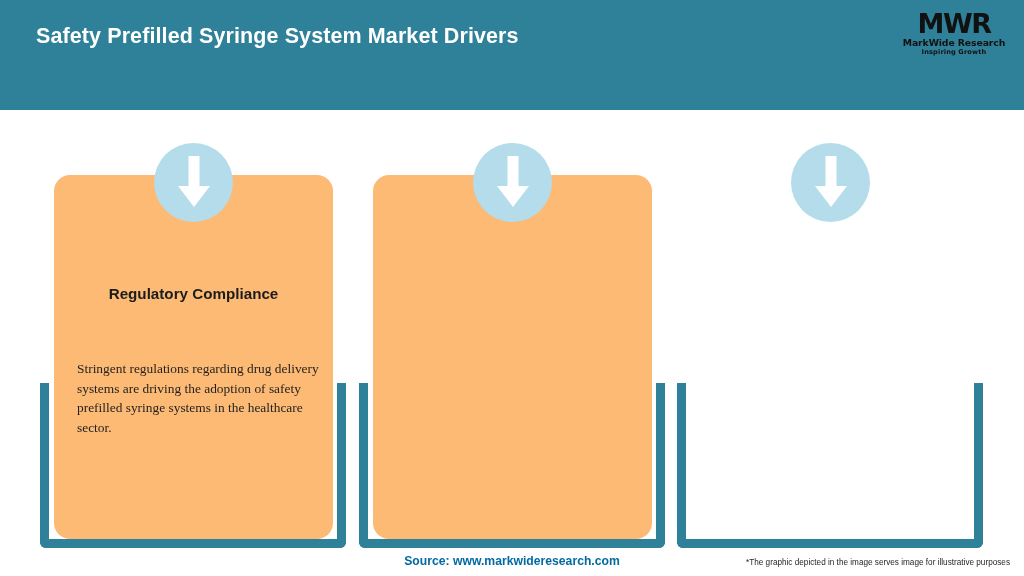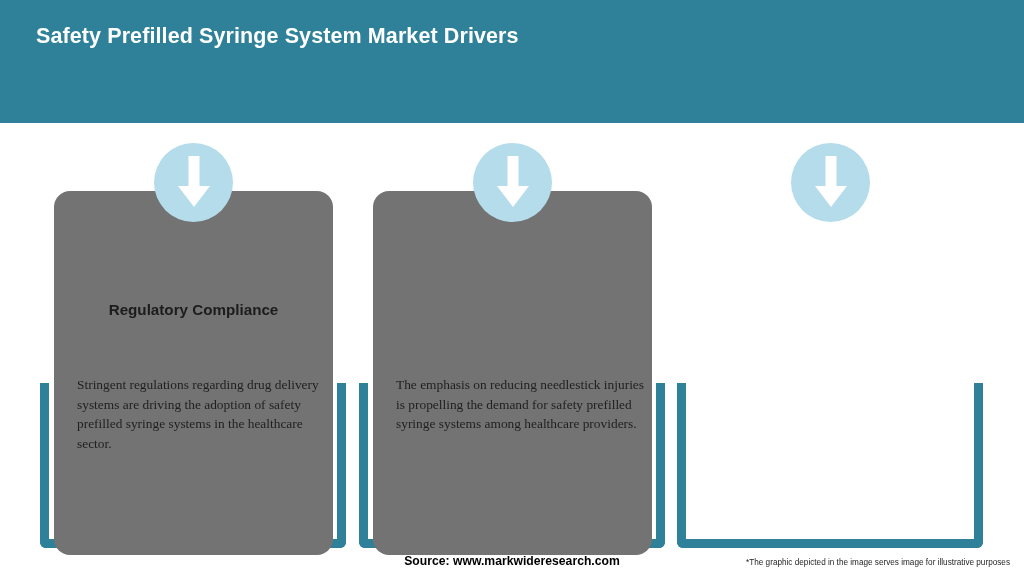--- a/index.html
+++ b/index.html
@@ -14,21 +14,21 @@
     overflow: hidden;
     position: relative;
   }
 
   
   .header {
     position: absolute;
     left: 0;
     top: 0;
     width: 1024px;
-    height: 123px;
+    height: 110px;
     background: #2e8199;
     box-sizing: border-box;
     padding-left: 17px;
   }
   .header-title {
     position: absolute;
     left: 36px;
     top: 24px;
     font-size: 21.5px;
     font-weight: bold;
@@ -100,24 +100,24 @@
     border-right: 9px solid #2e8199;
     border-bottom: 9px solid #2e8199;
     border-bottom-left-radius: 6px;
     border-bottom-right-radius: 6px;
     box-sizing: border-box;
   }
 
   .panel {
     position: absolute;
     left: 14px;
-    top: 48px;
+    top: 32px;
     width: 279px;
     height: 364px;
-    background: #737373;
+    background: #fdba74;
     border-radius: 16px;
     box-sizing: border-box;
   }
 
   .circle {
     position: absolute;
     left: 50%;
     top: 0px;
     margin-left: -39px;
     width: 79px;
@@ -158,58 +158,62 @@
 
   
   .source {
     position: absolute;
     left: 0;
     top: 554px;
     width: 1024px;
     text-align: center;
     font-size: 12.2px;
     font-weight: bold;
-    color: #000000;
+    color: #0369a1;
   }
   .disclaimer {
     position: absolute;
     right: 14px;
     top: 558px;
     font-size: 8.2px;
     color: #262626;
     white-space: nowrap;
   }
 </style>
 </head>
 <body>
 
 <div class="header">
   <div class="header-title">Safety Prefilled Syringe System Market Drivers</div>
 
+  <div class="logo">
+    <div class="logo-mark">MWR</div>
+    <div class="logo-name">MarkWide Research</div>
+    <div class="logo-tag">Inspiring Growth</div>
+  </div>
 </div>
 
 <div class="cards">
 
   <div class="card-wrap c0">
     <div class="frame"></div>
     <div class="panel">
       <div class="card-title">Regulatory Compliance</div>
       <div class="card-body">Stringent regulations regarding drug delivery systems are driving the adoption of safety prefilled syringe systems in the healthcare sector.</div>
     </div>
     <div class="circle">
       <svg class="arrow-svg" viewBox="0 0 36 53">
         <polygon points="12.5,0 23.5,0 23.5,30 34,30 18,51 2,30 12.5,30" fill="#ffffff"></polygon>
       </svg>
     </div>
   </div>
 
   <div class="card-wrap c1">
     <div class="frame"></div>
     <div class="panel">
-      <div class="card-body">The emphasis on reducing needlestick injuries is propelling the demand for safety prefilled syringe systems among healthcare providers.</div>
     </div>
     <div class="circle">
       <svg class="arrow-svg" viewBox="0 0 36 53">
         <polygon points="12.5,0 23.5,0 23.5,30 34,30 18,51 2,30 12.5,30" fill="#ffffff"></polygon>
       </svg>
     </div>
   </div>
 
   <div class="card-wrap c2">
     <div class="frame"></div>

